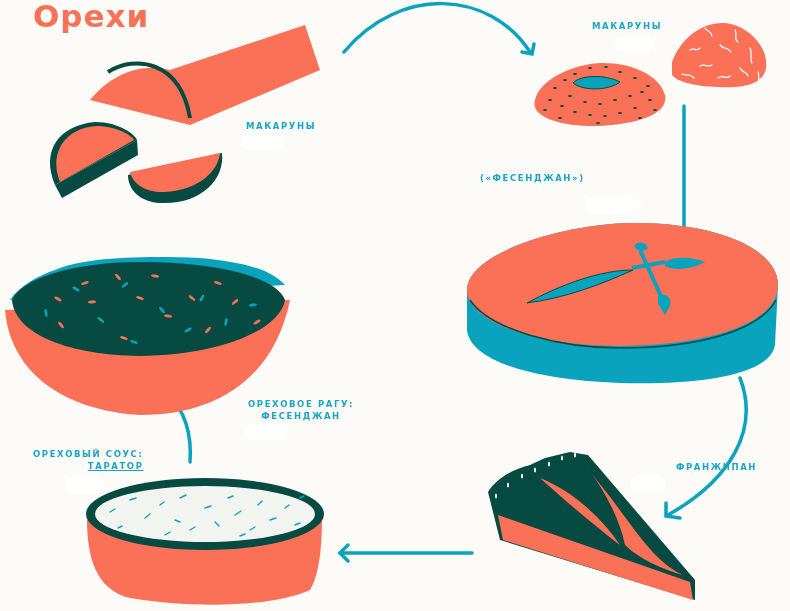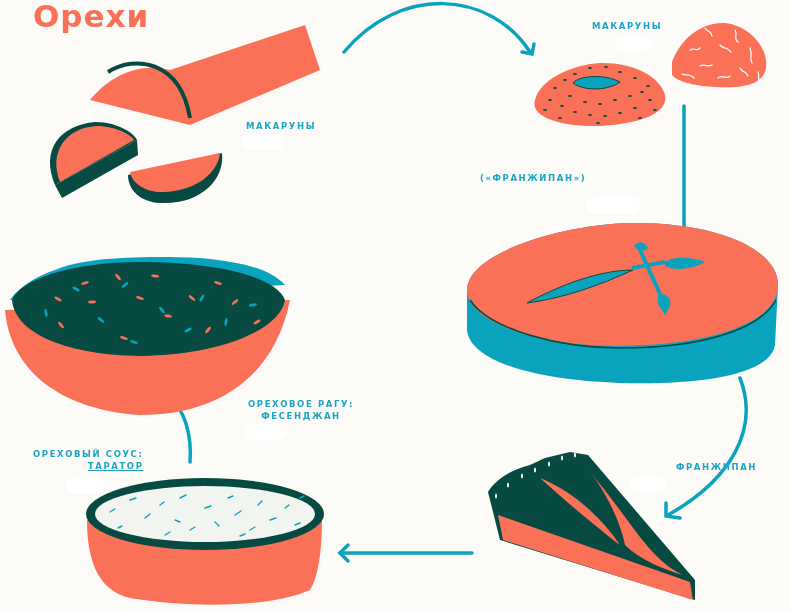--- a/index.html
+++ b/index.html
@@ -192,21 +192,21 @@
   </g>
 </svg>
 
 <div class="label" style="left:246px;top:120px;color:#1aa5c4;"><span>МАКАРУНЫ</span></div>
 <div class="ph" style="left:242px;top:134px;width:42px;height:16px;"></div>
 
 <div class="label" style="left:592px;top:20px;color:#1aa5c4;"><span>МАКАРУНЫ</span></div>
 <div class="ph" style="left:615px;top:36px;width:38px;height:16px;"></div>
 
 <div class="label" style="left:480px;top:172px;color:#1aa5c4;">
-  <div>(«ФРАНЖИПАН»)</div>
+  <div>(«ФЕСЕНДЖАН»)</div>
 </div>
 <div class="ph" style="left:586px;top:196px;width:55px;height:18px;"></div>
 
 <div class="label" style="left:628px;top:461px;color:#1aa5c4;margin-left:48px;"><span>ФРАНЖИПАН</span></div>
 <div class="ph" style="left:630px;top:476px;width:36px;height:16px;"></div>
 
 <div class="label" style="left:33px;top:448px;color:#1aa5c4;text-align:right;">
   <div>ОРЕХОВЫЙ СОУС:</div>
   <div style="padding-left:10px;text-decoration:underline;">ТАРАТОР</div>
 </div>

